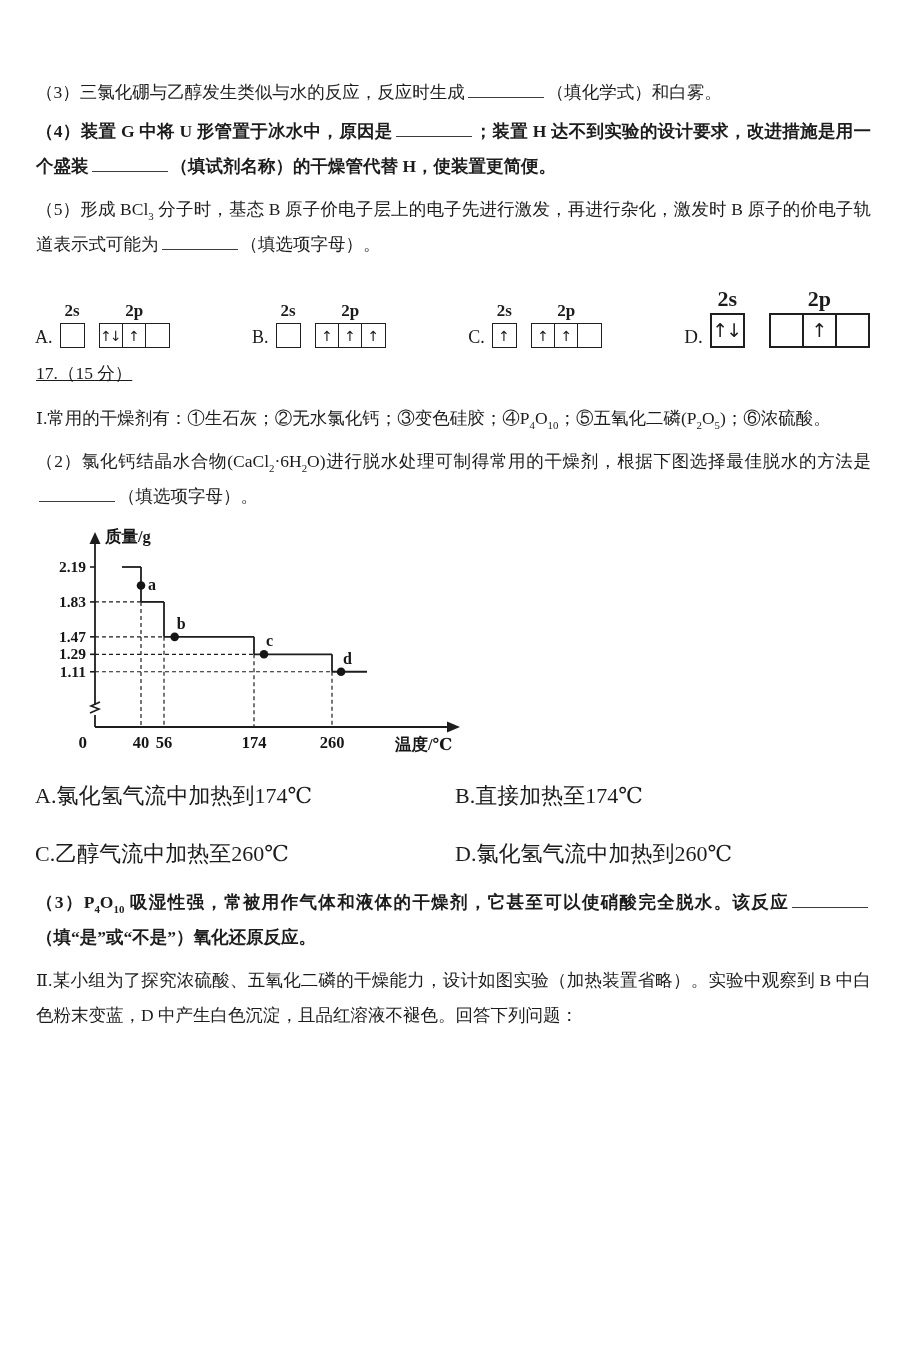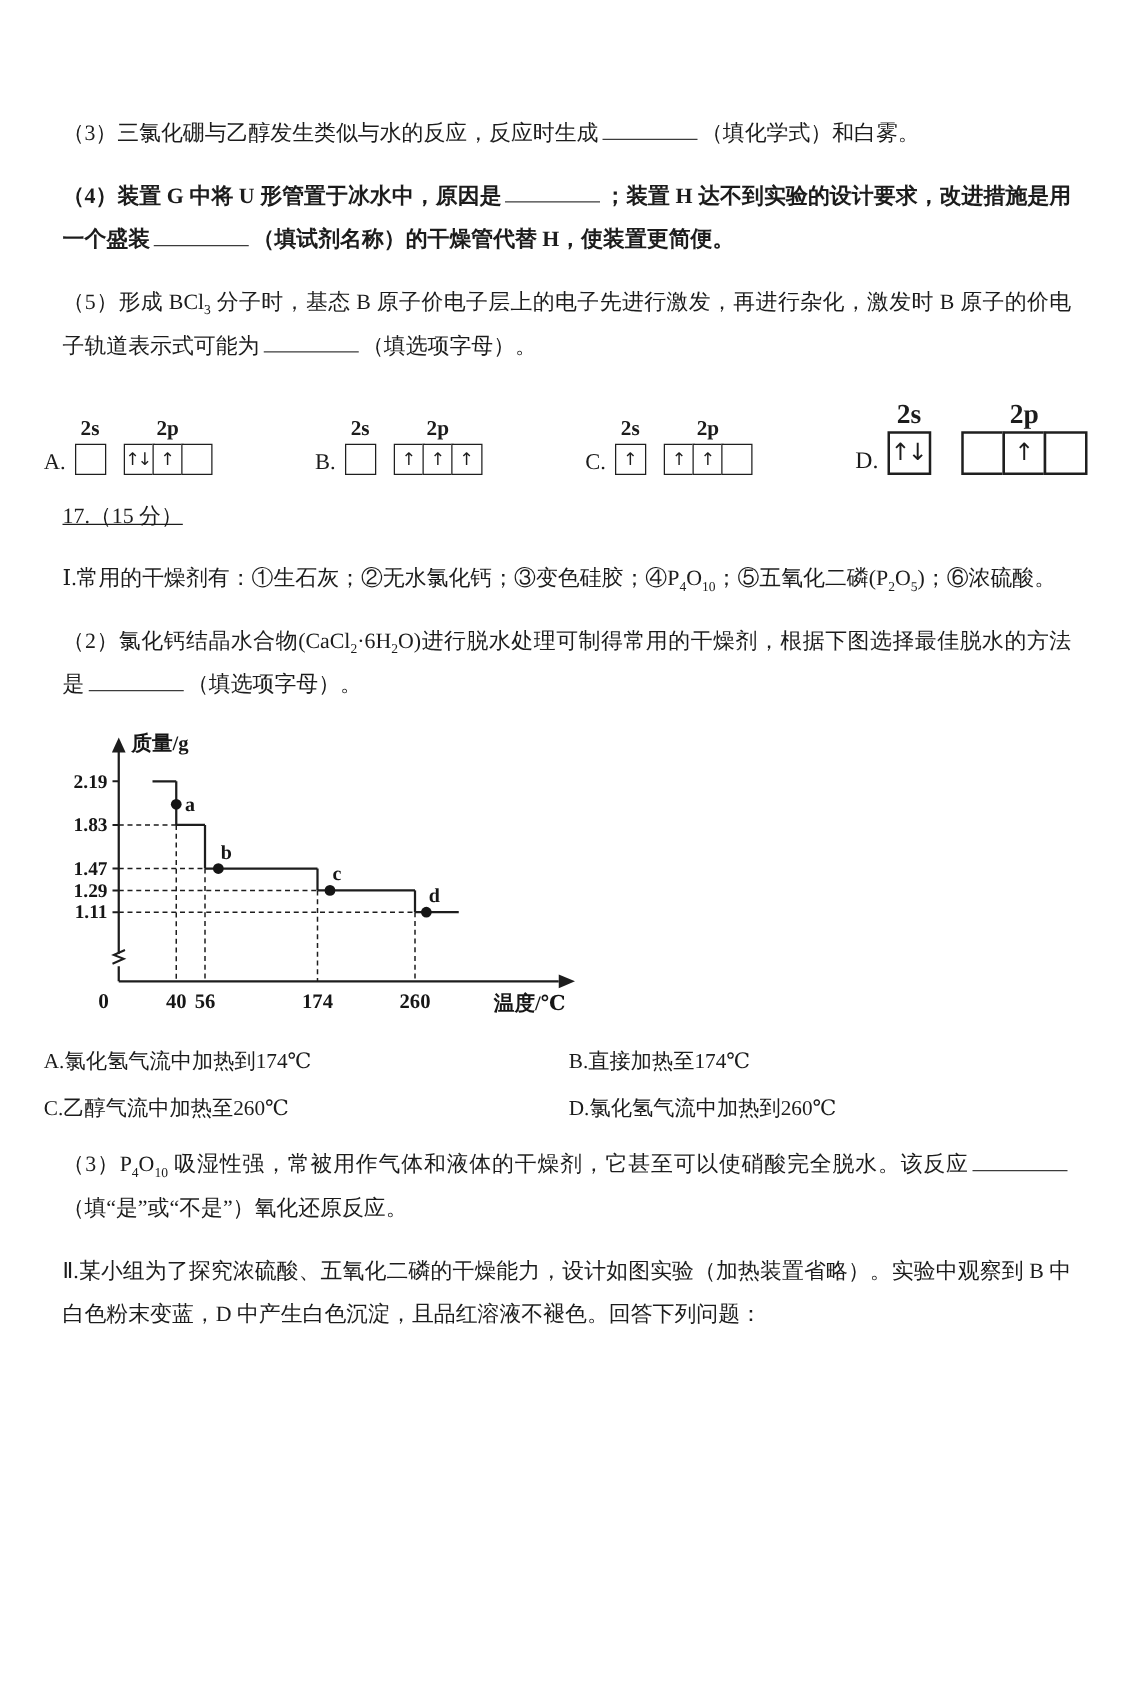--- a/index.html
+++ b/index.html
@@ -3,25 +3,25 @@
 <meta charset="utf-8">
 <style>
   * { box-sizing: border-box; }
   html,body { margin:0; padding:0; background:#ffffff; }
   body {
     width:900px; height:1348px; overflow:hidden;
     color:#1c1c1c;
     font-family:"Liberation Serif","DejaVu Serif",serif;
   }
   .doc { padding:74px 28px 0 35px; font-size:17.5px; line-height:2.0; }
-  p.para { margin:15px; text-align:justify; }
+  p.para { margin:1px; text-align:justify; }
   p.para.mt4  { margin-top:4px;font-weight:bold; }
-  p.para.mt8  { margin-top:8px;font-family:Liberation Serif, serif; }
+  p.para.mt8  { margin-top:8px; }
   p.para.mt10 { margin-top:10px; }
-  p.para.mt12 { margin-top:12px; }
+  p.para.mt12 { margin-top:12px;font-weight:bold; }
   sub { font-size:0.62em; line-height:0; }
   .blank {
     display:inline-block; width:76px; height:0.95em;
     border-bottom:1.4px solid #3c3c3c; margin:0 3px; vertical-align:baseline;
   }
 
   
   .orbital-row {
     display:flex; align-items:flex-end; justify-content:space-between;
     margin:18px 2px 8px 0; min-height:68px;
@@ -46,21 +46,21 @@
 
   .q17-heading { margin-top:16px; font-size:17.5px;text-decoration:underline; }
 
   
   .chart-wrap { margin:8px 0 2px 8px; }
   .chart-wrap svg { display:block; }
 
   
   .choices {
     display:grid; grid-template-columns:420px auto;
-    row-gap:7px; margin:8px 0 0 0; font-size:17px; line-height:1.8;
+    row-gap:18px; margin:8px 0 0 0; font-size:22px; line-height:1.8;
   }
 </style>
 </head>
 <body>
 
 <div class="doc">
 
   <p class="para">（3）三氯化硼与乙醇发生类似与水的反应，反应时生成<span class="blank"></span>（填化学式）和白雾。</p>
   <p class="para mt4">（4）装置 G 中将 U 形管置于冰水中，原因是<span class="blank"></span>；装置 H 达不到实验的设计要求，改进措施是用一个盛装<span class="blank"></span>（填试剂名称）的干燥管代替 H，使装置更简便。</p>
   <p class="para mt8">（5）形成 BCl<sub>3</sub> 分子时，基态 B 原子价电子层上的电子先进行激发，再进行杂化，激发时 B 原子的价电子轨道表示式可能为<span class="blank"></span>（填选项字母）。</p>

